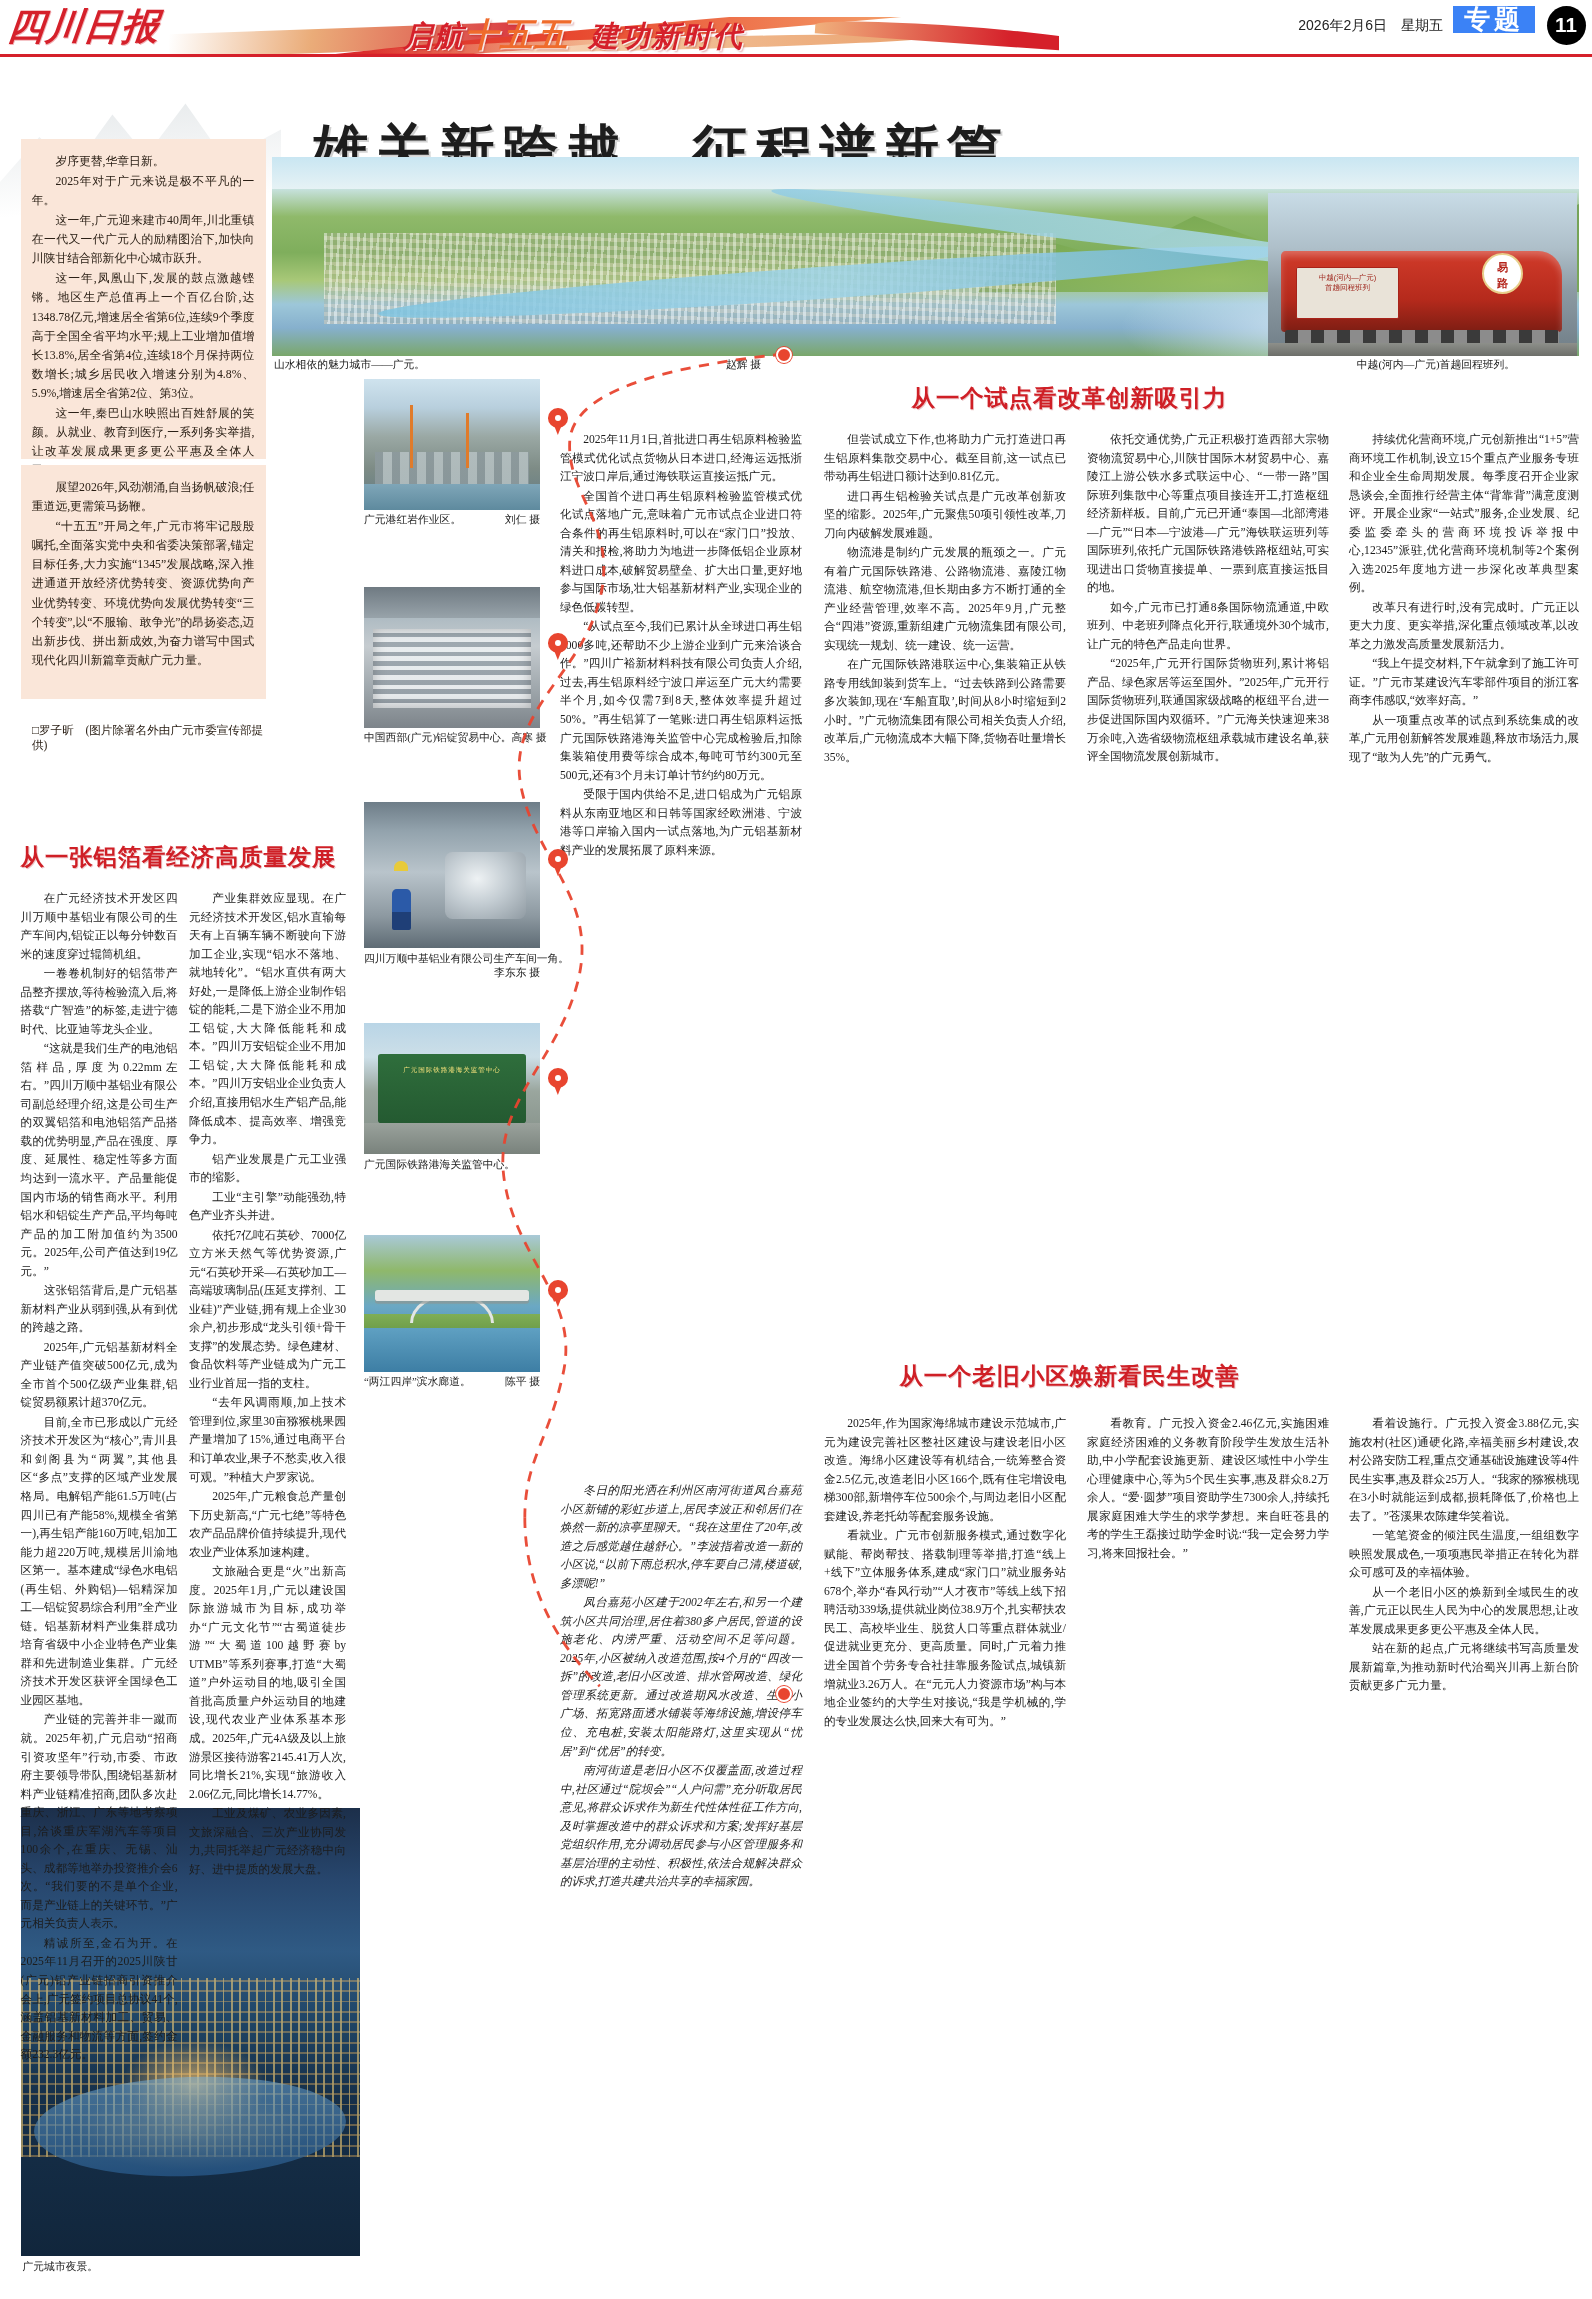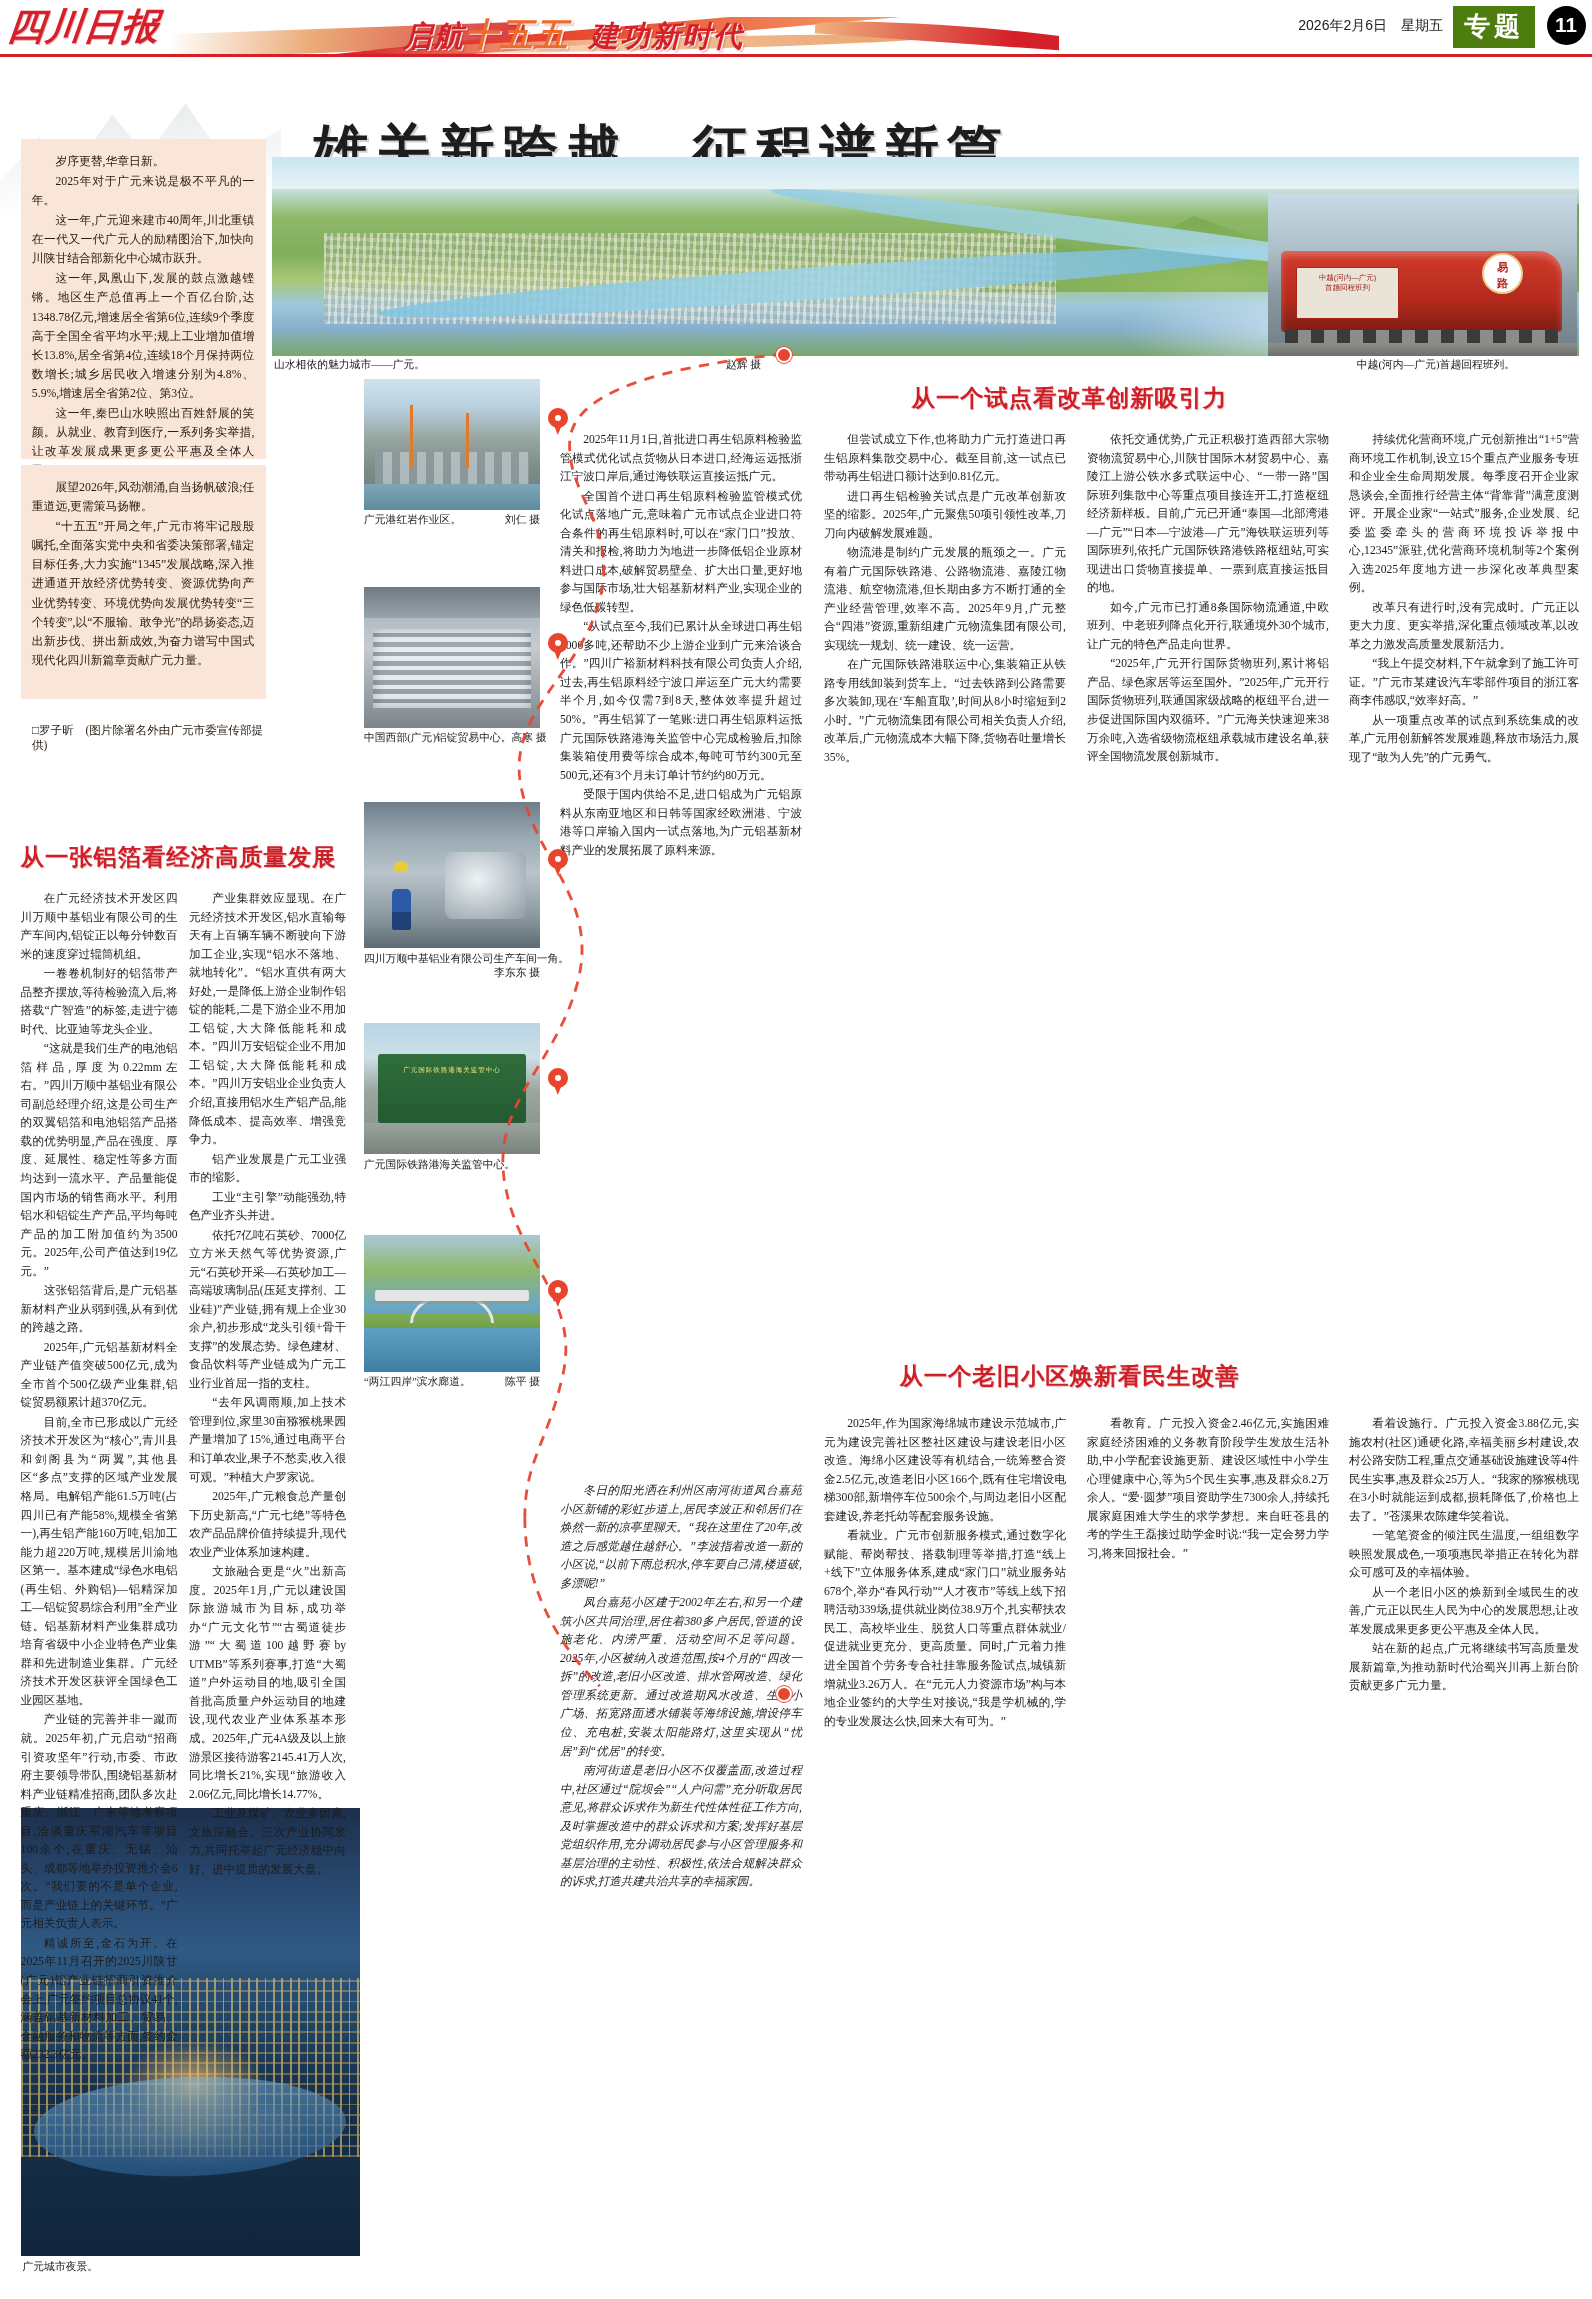--- a/index.html
+++ b/index.html
@@ -66,22 +66,22 @@
   }
   .banner-text .accent { color: #ef6b2c; font-size: 33px; }
 
   .masthead-date {
     position: absolute; right: 150px; top: 17px;
     font-family: "Liberation Sans", sans-serif;
     font-size: 14px; color: #222; white-space: nowrap;
   }
   .masthead-tag {
     position: absolute; right: 58px; top: 5.6px;
-    width: 82px; height: 42px;
-    background: #4d7c0f; color: #fff;
+    width: 82px; height: 27px;
+    background: #3b82f6; color: #fff;
     font-family: "Liberation Sans", sans-serif;
     font-size: 26px; font-weight: bold;
     display: flex; align-items: center; justify-content: center;
     letter-spacing: 3.7px;
   }
   .masthead-page {
     position: absolute; right: 7.5px; top: 5.6px;
     width: 39px; height: 39px; border-radius: 50%;
     background: #000000; color: #fff;
     font-family: "Liberation Sans", sans-serif;

